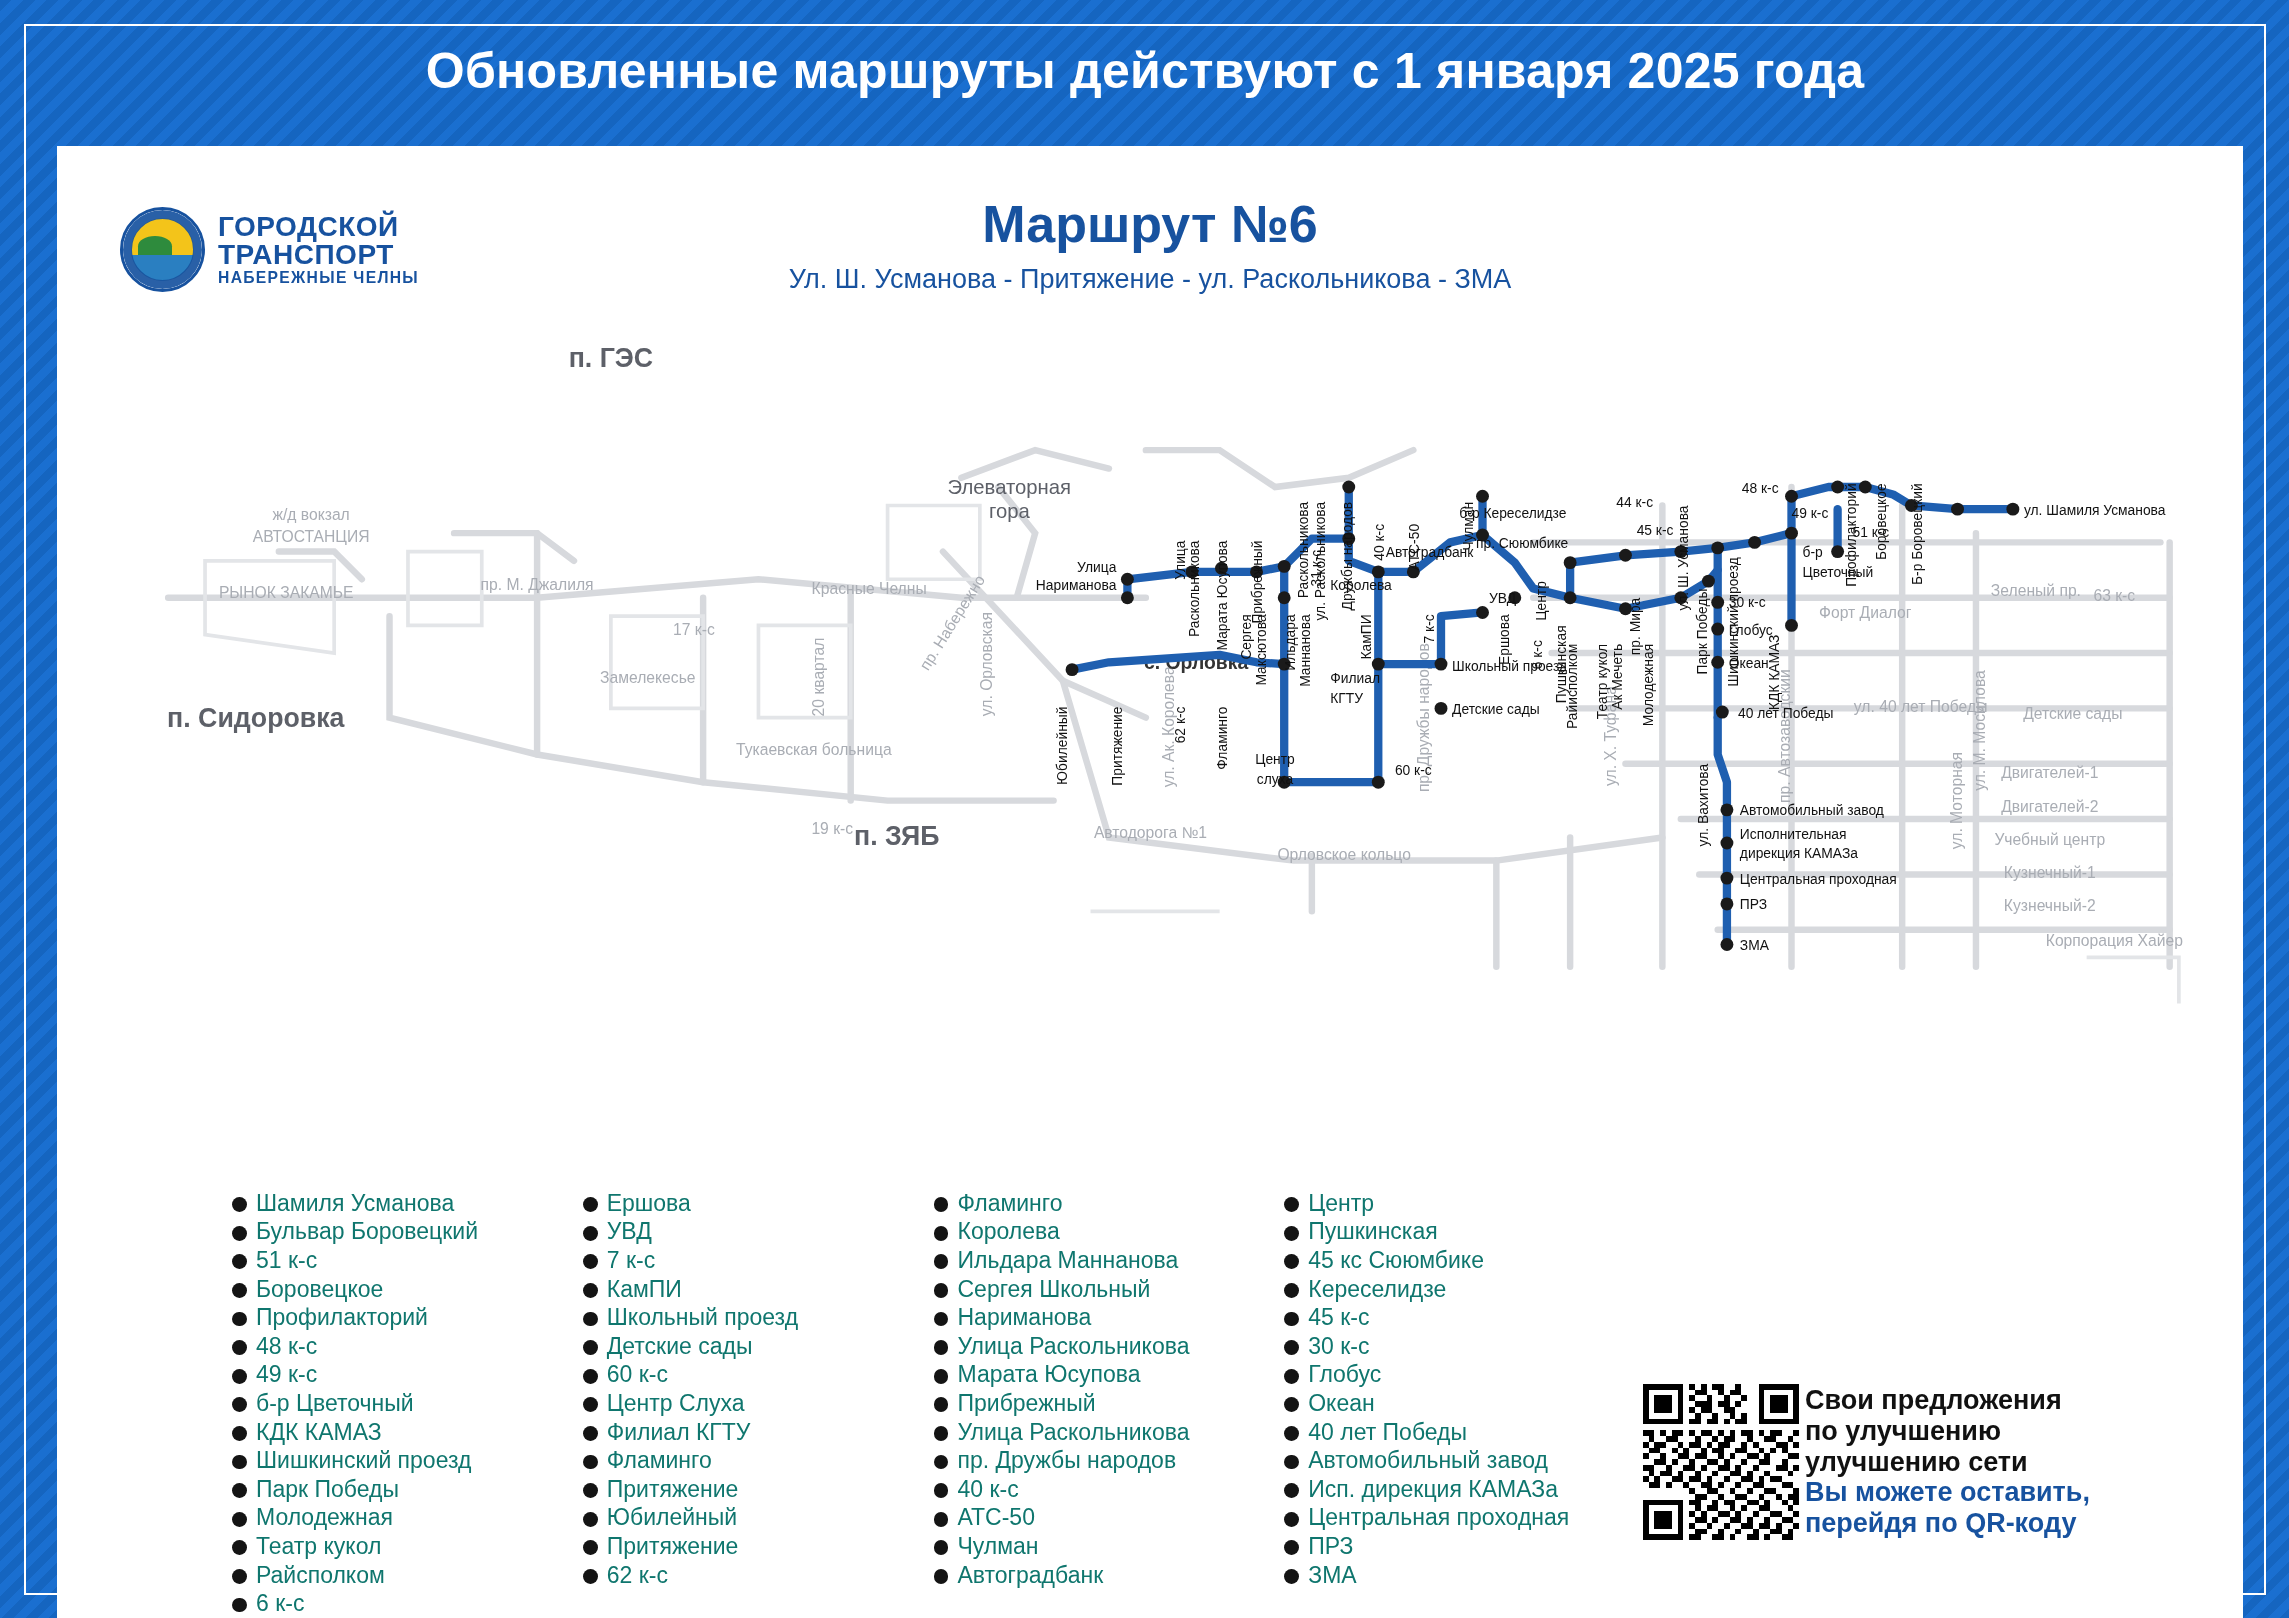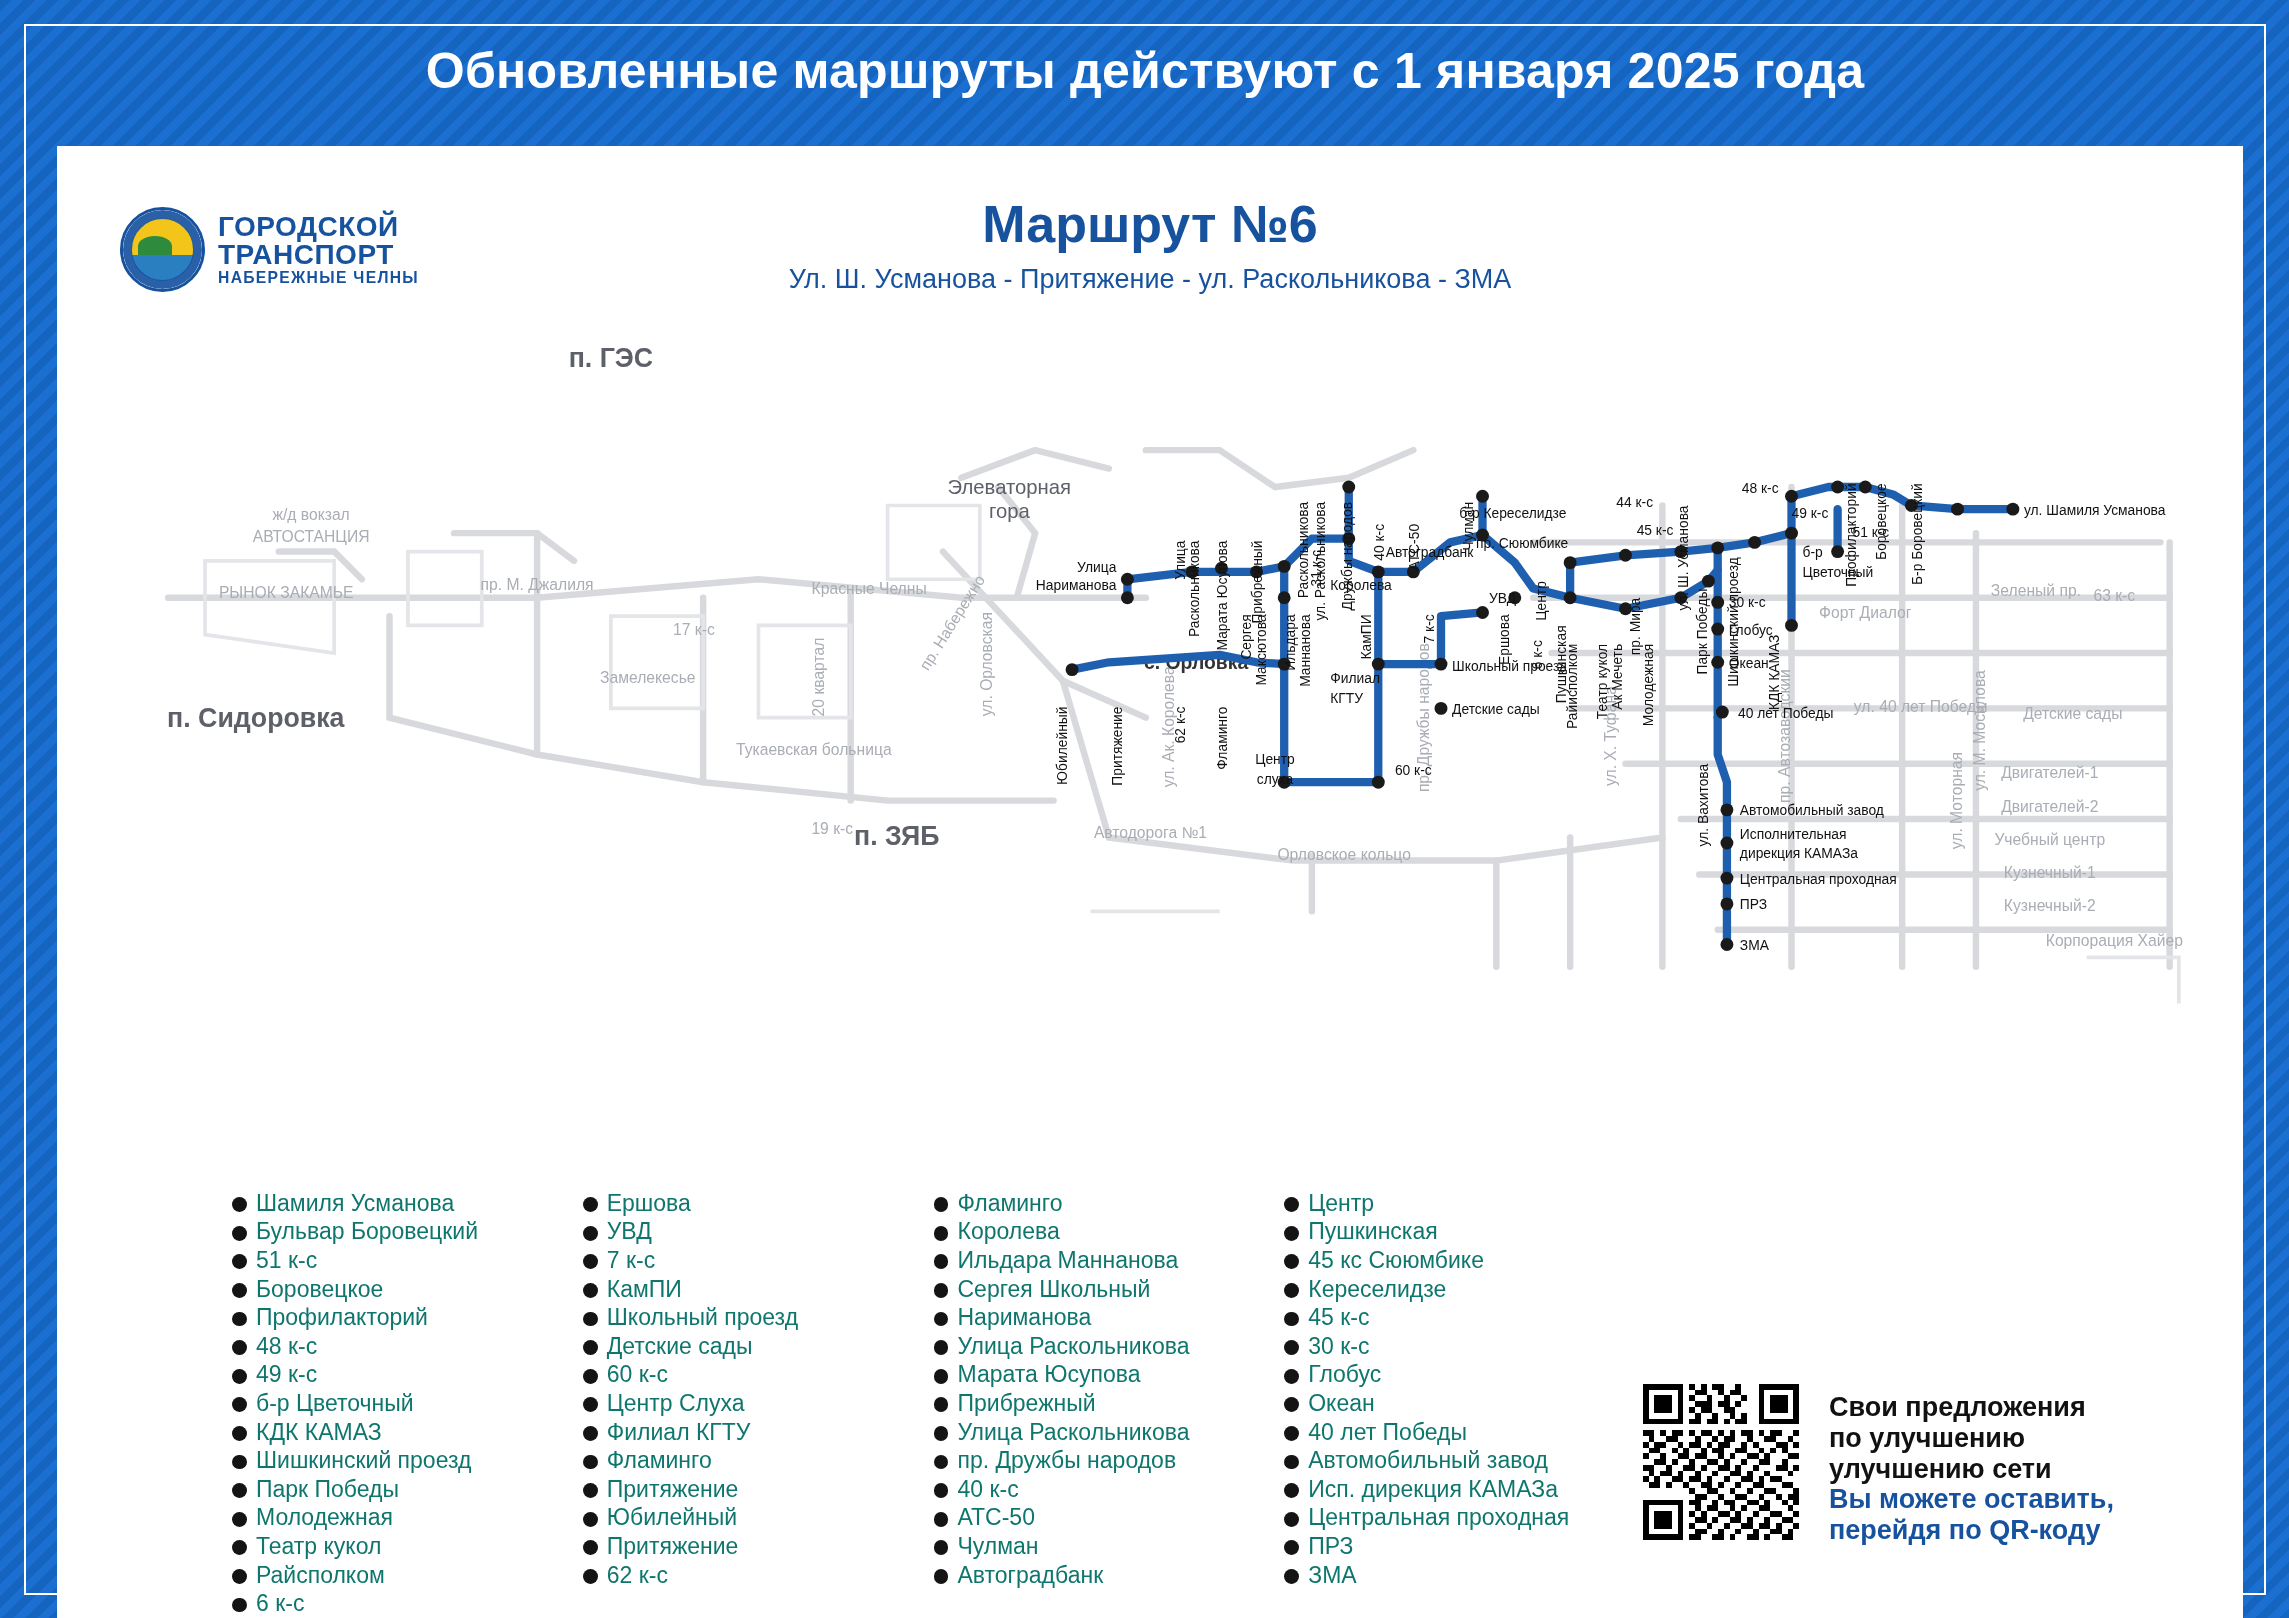--- a/index.html
+++ b/index.html
@@ -171,22 +171,21 @@
     background: #141414;
     margin-top: 5.5px;
     flex: none;
   }
   
   .qr-block {
     position: absolute;
     left: 1580px;
     top: 1232px;
     display: flex;
-    align-items: flex-end;
-    gap: 24px;
+    align-items: center;
   }
   .qr-code {
     width: 168px; height: 168px;
     background: #ffffff;
     flex: none;
   }
   .qr-text {
     font-size: 27px;
     color: #111111;
     line-height: 1.14;

